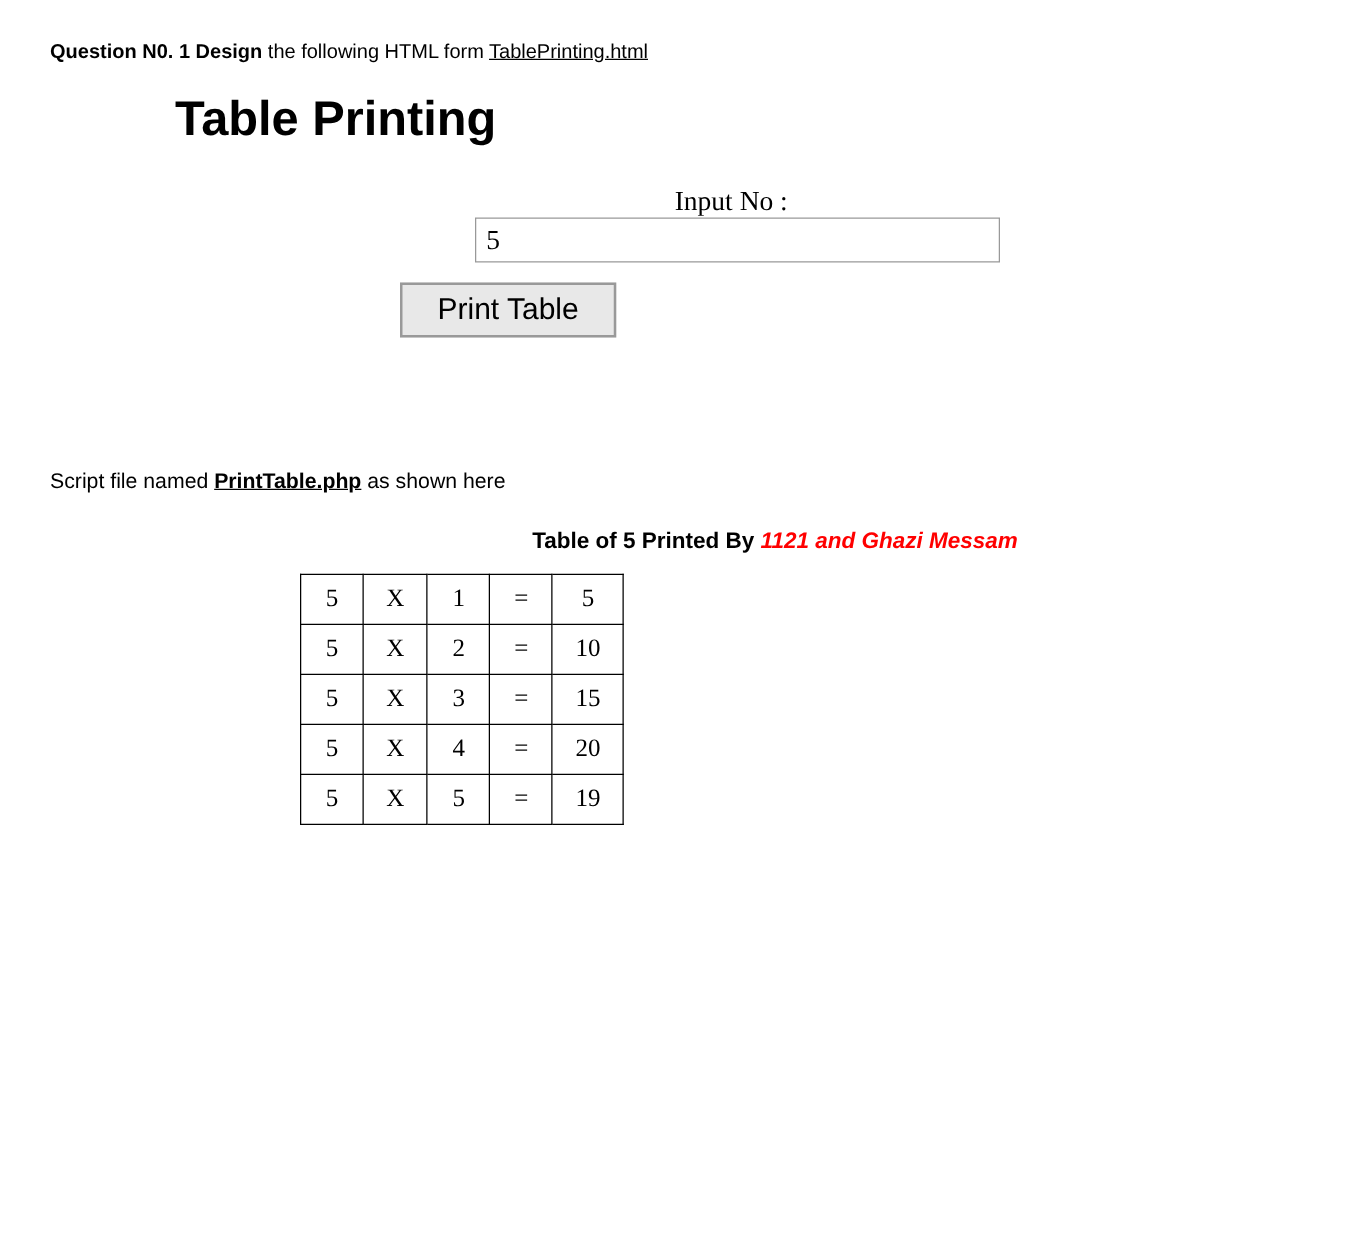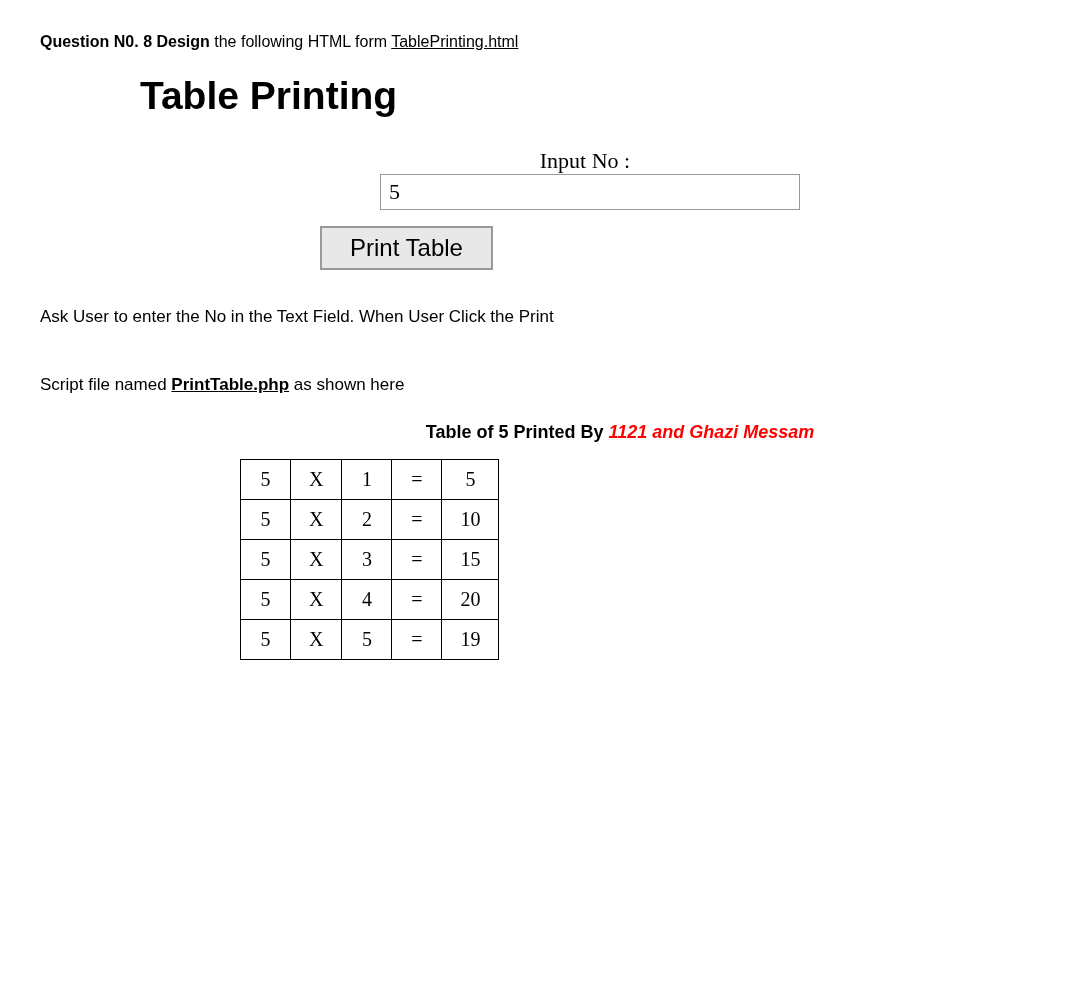--- a/index.html
+++ b/index.html
@@ -115,37 +115,37 @@
       font-size: 20px;
       font-family: Georgia, 'Times New Roman', serif;
       text-align: center;
       min-width: 50px;
     }
   </style>
 </head>
 <body>
 
 <p class="question-line">
-  <strong>Question N0. 8 Design</strong>
+  <strong>Question N0. 1 Design</strong>
   <span> the following HTML form </span>
   <span class="underline-link">TablePrinting.html</span>
 </p>
 
 <h1 class="page-title">Table Printing</h1>
 
 <div class="form-area">
   <div class="input-row">
     <span class="input-label">Input No :</span>
     <input class="input-number" type="text" value="5" style="">
   </div>
   <button class="btn-print">Print Table</button>
 </div>
 
 <div class="description">
-  <span>Ask User to enter the No in the Text Field. When User Click the Print</span><br>
+  <br>
   <br>
   <span>Script file named </span><span class="php-link">PrintTable.php</span><span> as shown here</span>
 </div>
 
 <div class="table-heading">
   <span>Table of 5 Printed By  </span><span class="red-text">1121 and Ghazi Messam</span>
 </div>
 
 <table class="multiplication-table">
   <tbody id="table-body">

